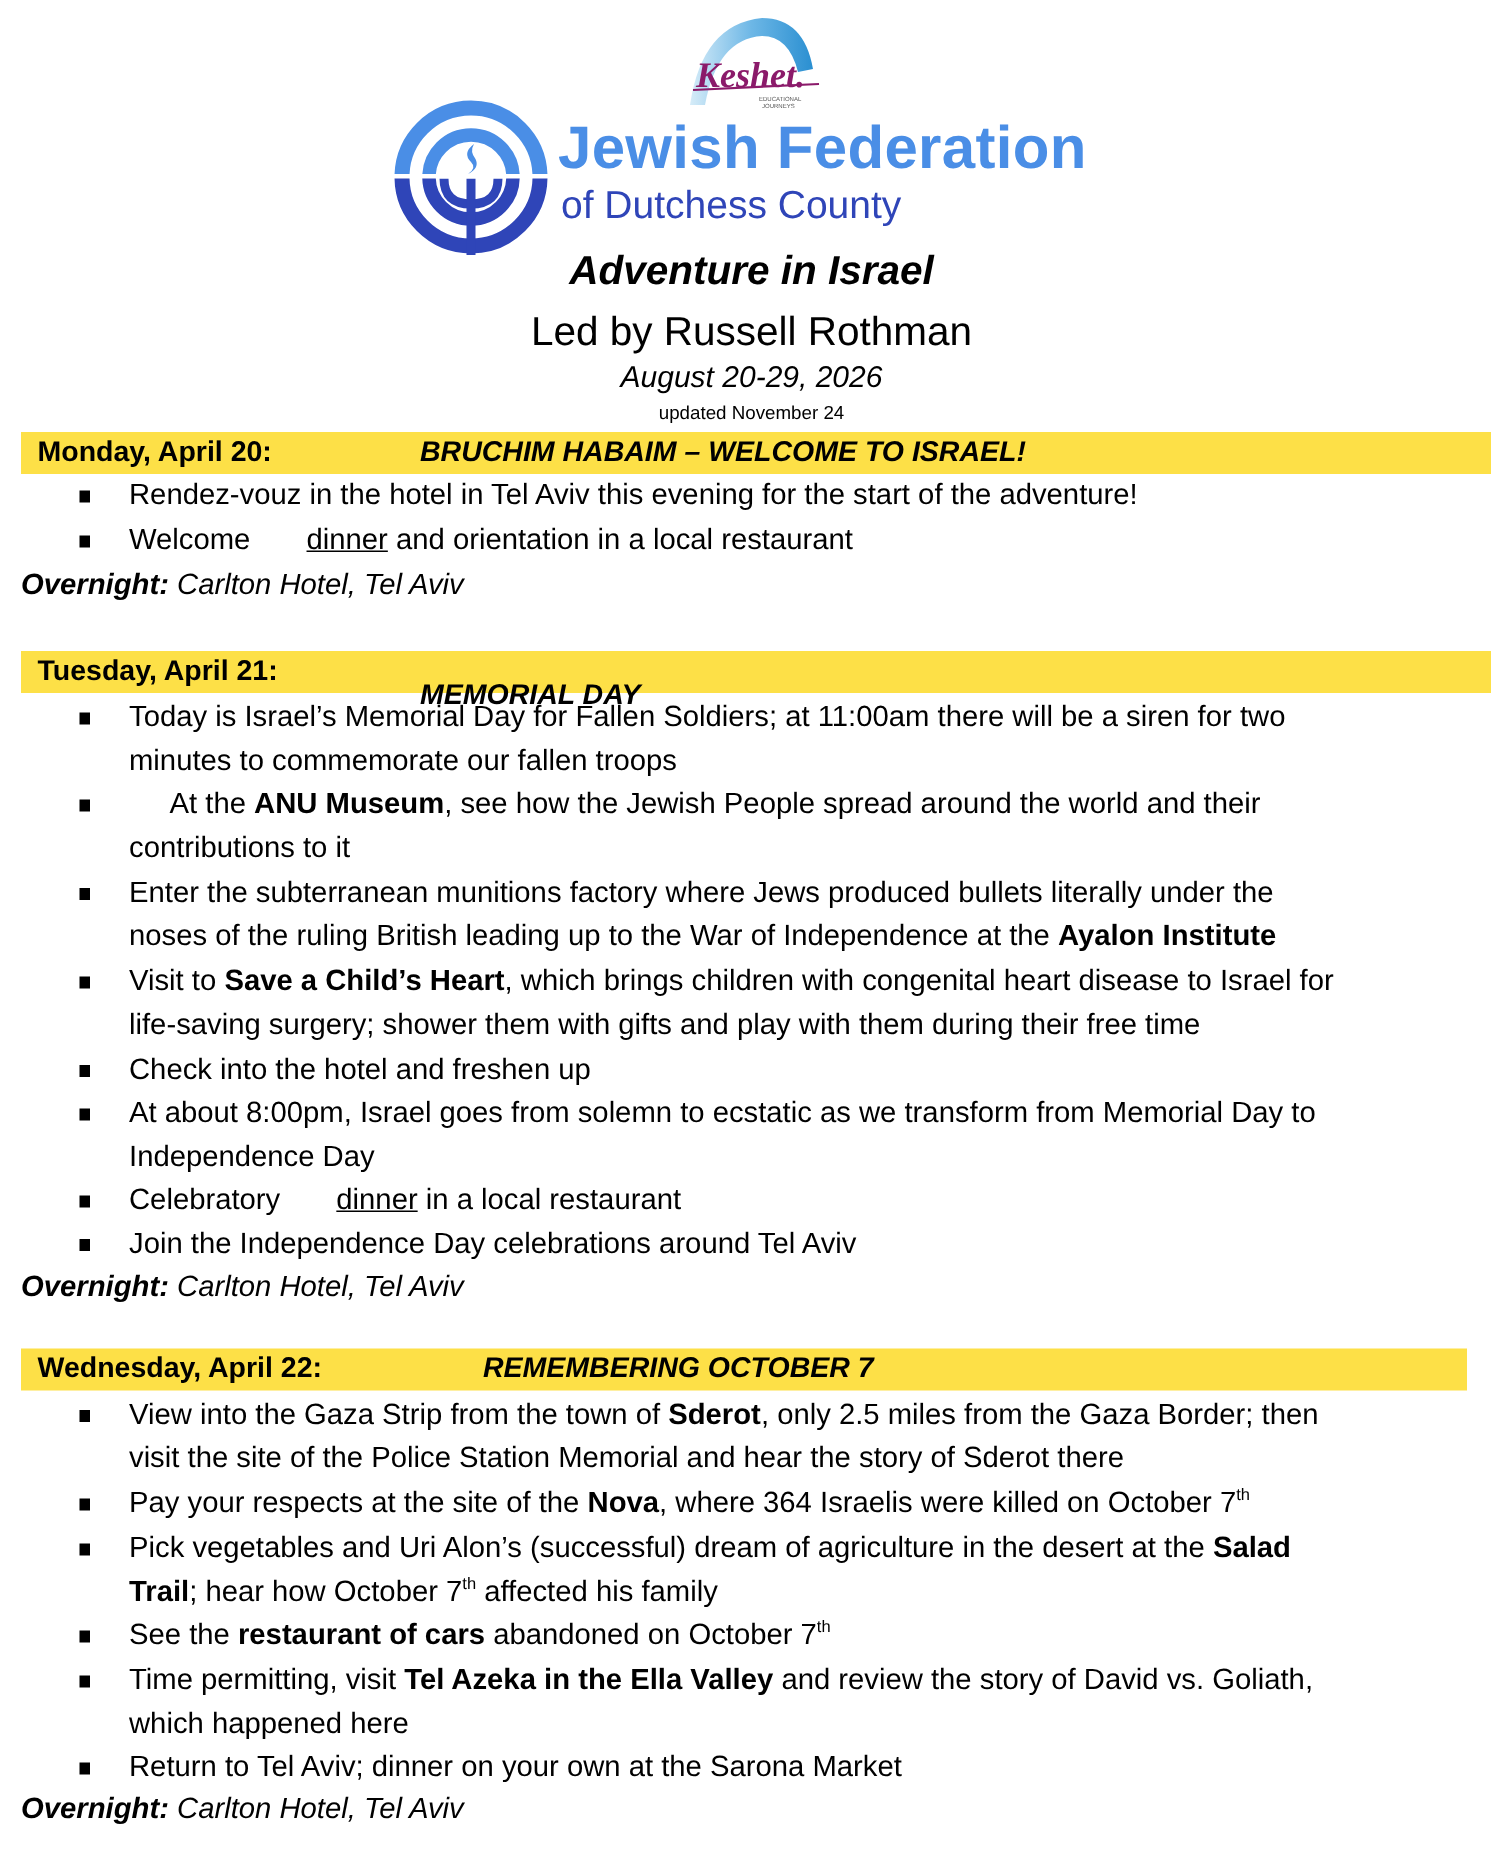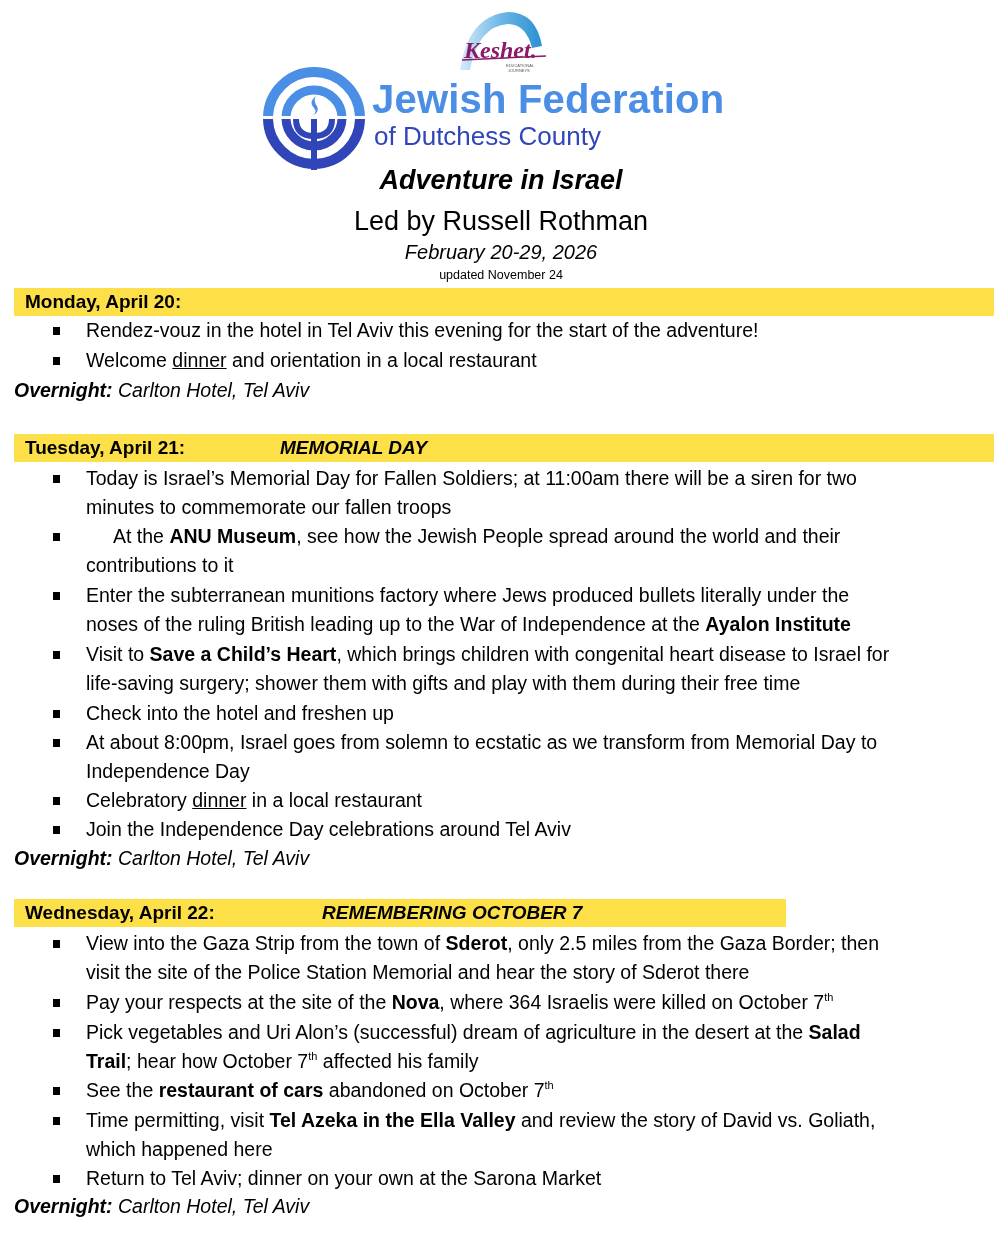--- a/index.html
+++ b/index.html
@@ -21,21 +21,21 @@
   .day-bar { position:absolute; left:14px; height:28px; background:#fde047; }
   .day-label { position:absolute; left:11px; top:3px; font-size:19px; font-weight:bold;
                line-height:22px; white-space:nowrap; }
   .day-theme { position:absolute; top:3px; font-size:19px; font-weight:bold; font-style:italic;
                line-height:22px; white-space:nowrap; }
 
   .item { position:absolute; left:0; width:1008px; font-size:19.5px; line-height:29px; }
   .bullet { position:absolute; left:53px; top:11px; width:7px; height:8px; background:#000; }
   .itext { position:absolute; left:86px; width:910px; white-space:nowrap; }
   .itext b { font-weight:bold; }
-  .itext u { text-decoration:underline; }
+  .itext u { text-decoration:underline;margin-left:32px; }
   .itext sup { font-size:11px; vertical-align:8px; line-height:0; }
   .overnight { position:absolute; left:14px; font-size:19.5px; font-style:italic; line-height:26px; white-space:nowrap; }
   .overnight .ol { font-weight:bold; }
 </style>
 </head>
 <body>
 
 <div class="logo-area">
   <svg class="keshet" viewBox="0 0 110 70">
     <defs>
@@ -72,43 +72,44 @@
       <rect x="49" y="53" width="6" height="51" fill="#2f45b8"></rect>
     </g>
     <path d="M54 30 Q46 36 52 42 Q56 46 50 50 Q58 46 55 40 Q51 35 54 30 Z" fill="#4a8ee6"></path>
   </svg>
   <div class="jfed-name">Jewish Federation</div>
   <div class="jfed-sub">of Dutchess County</div>
 </div>
 
 <div class="title t1">Adventure in Israel</div>
 <div class="title t2">Led by Russell Rothman</div>
-<div class="title t3">February 20-29, 2026</div>
+<div class="title t3">August 20-29, 2026</div>
 <div class="title t4">updated November 24</div>
 
 <div class="day-bar" style="top:288px;width:980px;">
   <span class="day-label">Monday, April 20:</span>
+  <span class="day-theme" style="left:266px;">BRUCHIM HABAIM – WELCOME TO ISRAEL!</span>
 </div>
 <div id="day0-items">
     <div class="item" style="top: 316px;">
       <span class="bullet"></span>
       <div class="itext" style="top: 0px;"><span>Rendez-vouz in the hotel in Tel Aviv this evening for the start of the adventure!</span></div>
     </div>
     <div class="item" style="top: 346px;">
       <span class="bullet"></span>
       <div class="itext" style="top: 0px;"><span>Welcome </span><u>dinner</u><span> and orientation in a local restaurant</span></div>
     </div>
   </div>
 <div class="overnight" style="top:377px;">
   <span class="ol">Overnight:</span><span> Carlton Hotel, Tel Aviv</span>
 </div>
 
 <div class="day-bar" style="top:434px;width:980px;">
   <span class="day-label">Tuesday, April 21:</span>
-  <span class="day-theme" style="left:266px;">MEMORIAL DAY</span>
+  <span class="day-theme" style="left:266px;margin-top:16px;">MEMORIAL DAY</span>
 </div>
 <div id="day1-items">
     <div class="item" style="top: 464px;">
       <span class="bullet"></span>
       <div class="itext" style="top: 0px;"><span>Today is Israel’s Memorial Day for Fallen Soldiers; at 11:00am there will be a siren for two</span></div>
       <div class="itext" style="top: 29px;"><span>minutes to commemorate our fallen troops</span></div>
     </div>
     <div class="item" style="top: 522px;">
       <span class="bullet"></span>
       <div class="itext" style="top: 0px; margin-left: 27px;"><span>At the </span><b>ANU Museum</b><span>, see how the Jewish People spread around the world and their</span></div>
@@ -139,21 +140,21 @@
     </div>
     <div class="item" style="top: 815px;">
       <span class="bullet"></span>
       <div class="itext" style="top: 0px;"><span>Join the Independence Day celebrations around Tel Aviv</span></div>
     </div>
   </div>
 <div class="overnight" style="top:845px;">
   <span class="ol">Overnight:</span><span> Carlton Hotel, Tel Aviv</span>
 </div>
 
-<div class="day-bar" style="top:899px;width:772px;">
+<div class="day-bar" style="top:899px;width:964px;">
   <span class="day-label">Wednesday, April 22:</span>
   <span class="day-theme" style="left:308px;">REMEMBERING OCTOBER 7</span>
 </div>
 <div id="day2-items">
     <div class="item" style="top: 929px;">
       <span class="bullet"></span>
       <div class="itext" style="top: 0px;"><span>View into the Gaza Strip from the town of </span><b>Sderot</b><span>, only 2.5 miles from the Gaza Border; then</span></div>
       <div class="itext" style="top: 29px;"><span>visit the site of the Police Station Memorial and hear the story of Sderot there</span></div>
     </div>
     <div class="item" style="top: 988px;">

